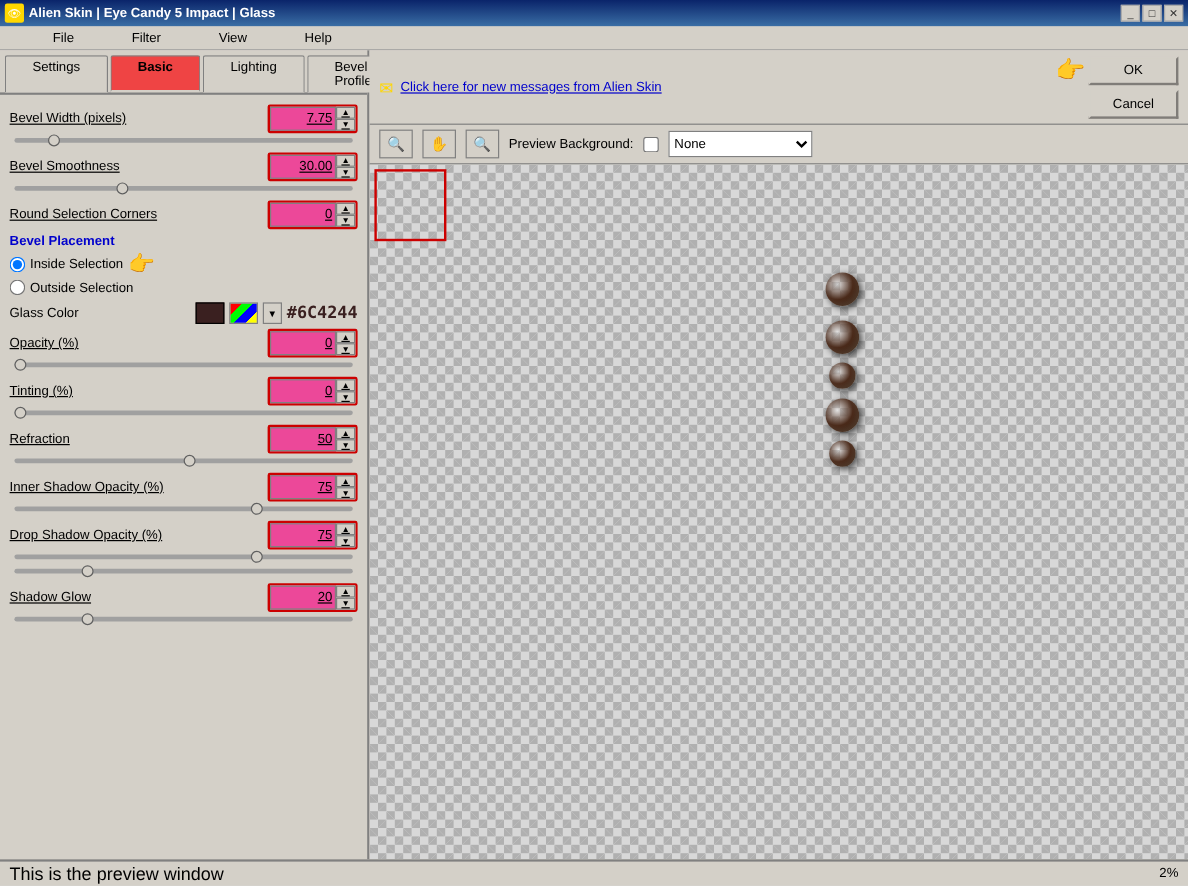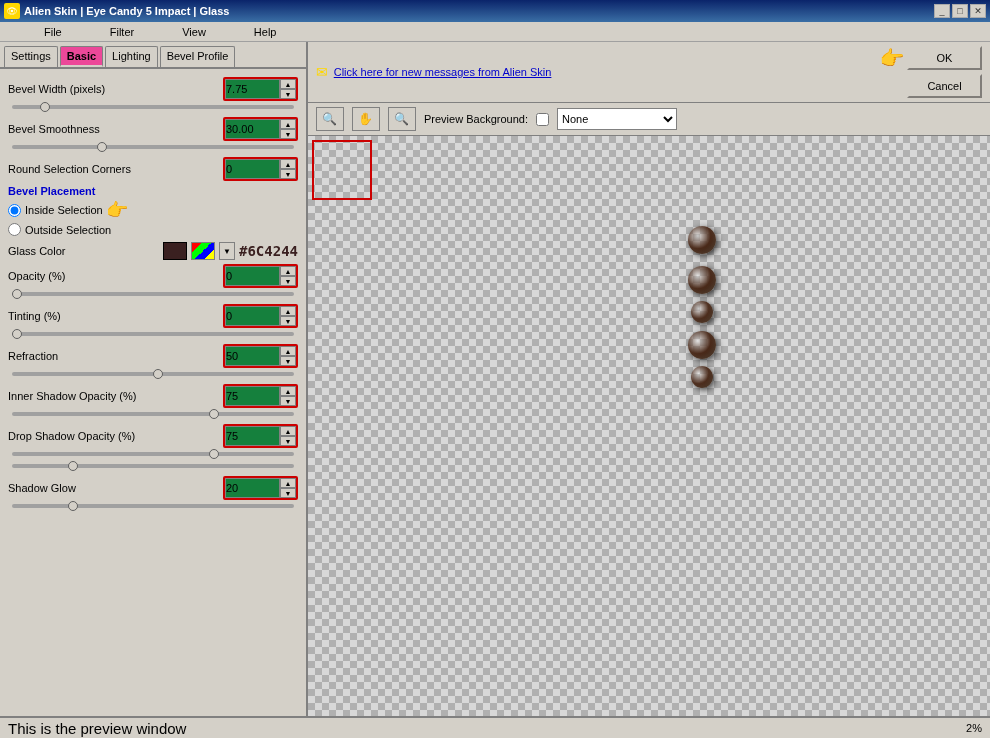--- a/index.html
+++ b/index.html
@@ -55,62 +55,64 @@
     }
 
     
     .tabs {
       display: flex;
       background: #d4d0c8;
       padding: 4px 4px 0 4px;
       border-bottom: 2px solid #808080;
     }
     .tab {
-      padding: 3px 6px;
+      padding: 3px 22px;
       border: 1px solid #808080;
       border-bottom: none;
       background: #d4d0c8;
       cursor: pointer;
       font-size: 11px;
       margin-right: 2px;
       border-radius: 2px 2px 0 0;
     }
     .tab.active {
-      background: #ec4899;
+      background: #ef4444;
       border-bottom: 2px solid #d4d0c8;
       font-weight: bold;
       z-index: 1;
     }
 
     
     .settings-content {
       padding: 8px;
       flex: 1;
       overflow-y: auto;
     }
 
     .field-row {
       display: flex;
       align-items: center;
       justify-content: space-between;
       margin-bottom: 4px;
+      text-decoration: underline;
     }
     .field-label { font-size: 11px; color: #000; flex: 1; }
 
     .spinner-group {
       display: flex;
       align-items: center;
       border: 2px solid #cc0000;
       border-radius: 2px;
     }
     .spinner-input {
       width: 55px;
       height: 20px;
       border: 1px solid #808080;
-      background: #15803d;
+      background: #ec4899;
+      text-align: right;
       padding-right: 2px;
       font-size: 11px;
     }
     .spinner-buttons {
       display: flex;
       flex-direction: column;
       width: 16px;
       height: 20px;
       background: #d4d0c8;
     }

